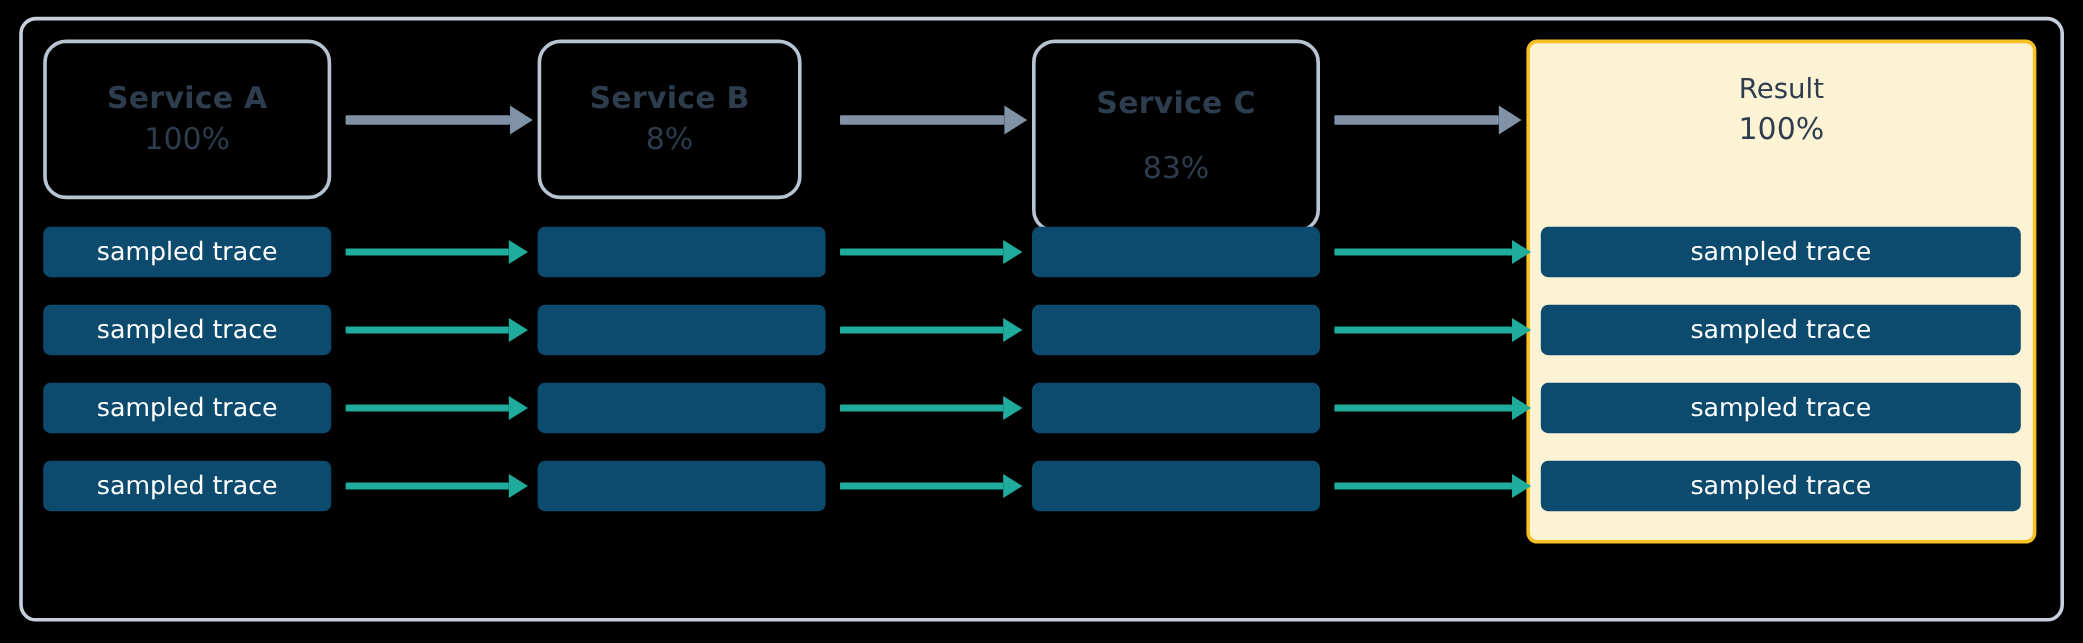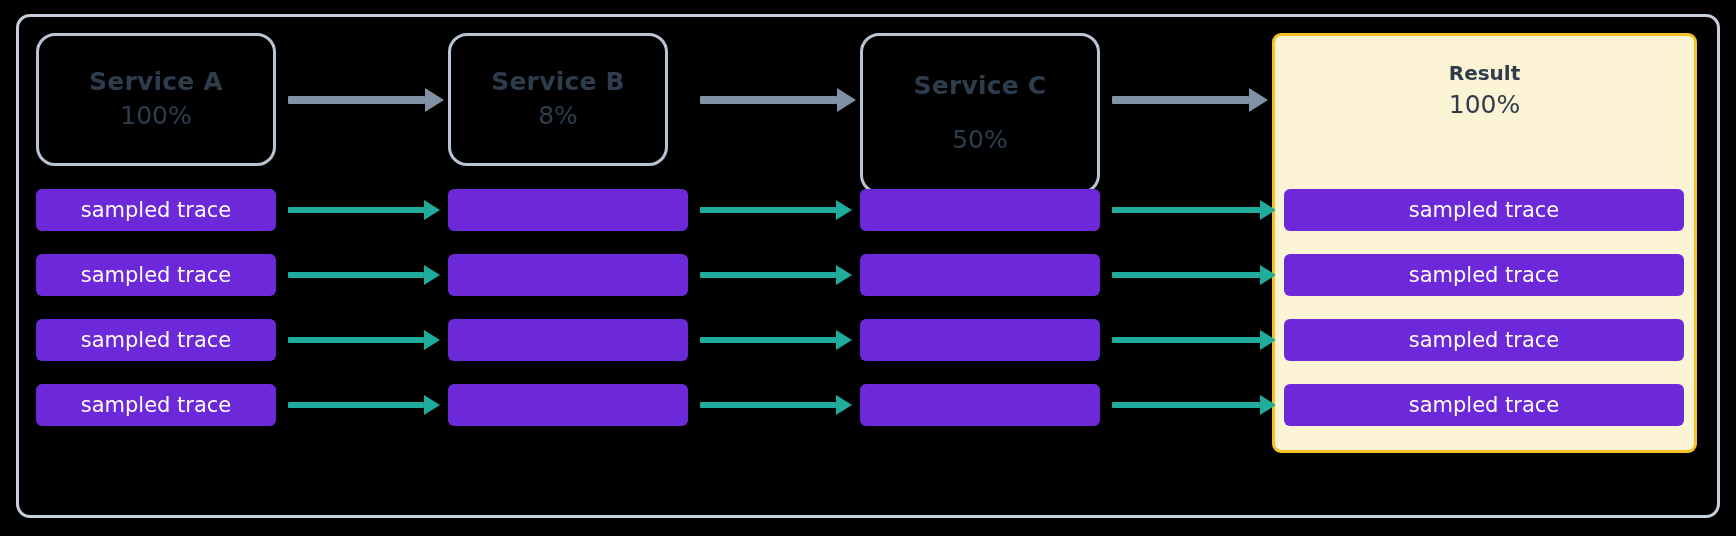--- a/index.html
+++ b/index.html
@@ -71,37 +71,37 @@
     background: #fcf3d5;
   }
   #result-header {
     position: absolute;
     left: 0;
     top: 26px;
     width: 100%;
     text-align: center;
   }
   #result-title {
-    font-size: 20px;
-    font-weight: bold;
+    font-size: 23px;
+    font-weight: normal;
     color: #2e3d4d;
     line-height: 1.15;
   }
   #result-pct {
     font-size: 25px;
     color: #2e3d4d;
     line-height: 1.25;
     margin-top: 4px;
   }
 
   
   .trace-bar {
     position: absolute;
     box-sizing: border-box;
-    background: #6d28d9;
+    background: #0c4a6e;
     border-radius: 6px;
     display: flex;
     align-items: center;
     justify-content: center;
     color: #ffffff;
     font-size: 21px;
     line-height: 1;
   }
 
   
@@ -147,21 +147,21 @@
     <div class="service-pct">100%</div>
   </div>
 
   <div class="service-box" style="left:448px; top:33px; width:220px; height:133px;">
     <div class="service-name">Service B</div>
     <div class="service-pct">8%</div>
   </div>
 
   <div class="service-box" style="left:860px; top:33px; width:240px; height:161px;gap:20px;">
     <div class="service-name">Service C</div>
-    <div class="service-pct">50%</div>
+    <div class="service-pct">83%</div>
   </div>
 
   <div id="result-panel">
     <div id="result-header">
       <div id="result-title">Result</div>
       <div id="result-pct">100%</div>
     </div>
   </div>
 
   <div class="arrow gray" style="left:288px; top:100px; width:156px;">

